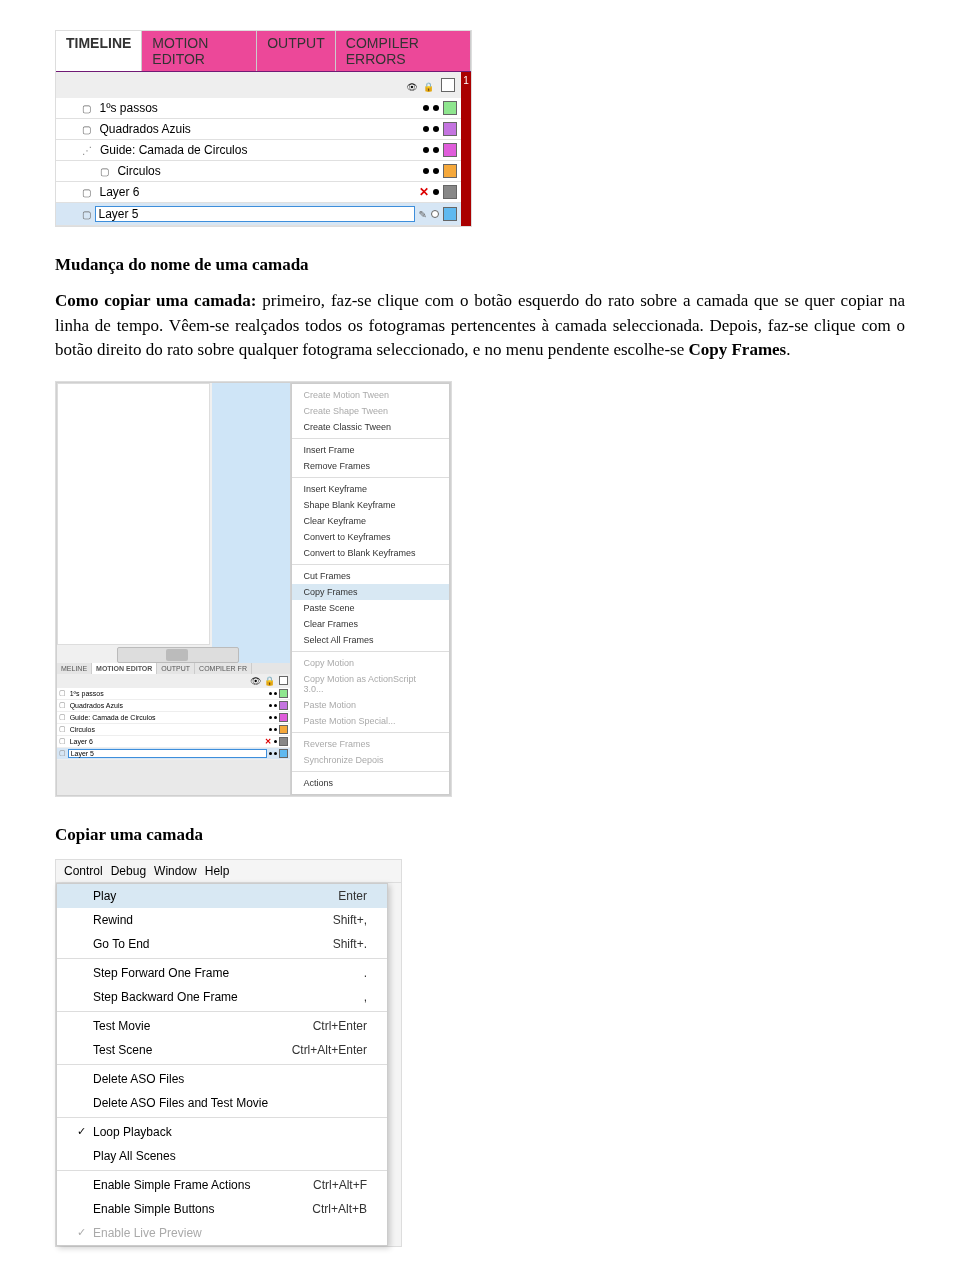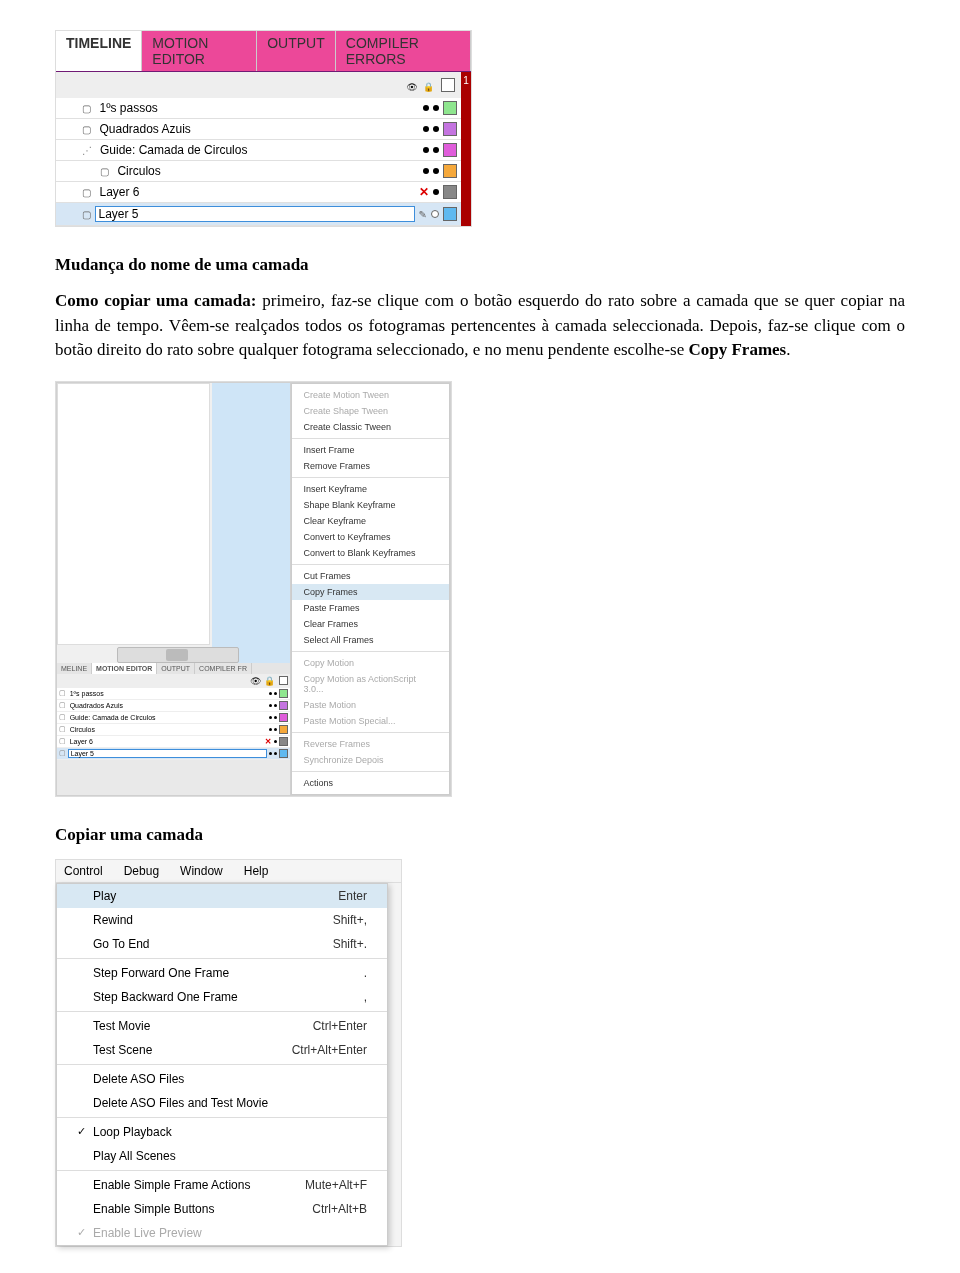--- a/index.html
+++ b/index.html
@@ -25,21 +25,21 @@
 .guide-icon{color:#888;font-size:10px}
 h3{font-family:Georgia,serif;font-weight:bold;font-size:17px;margin:10px 0 14px 0}
 p.body{font-family:Georgia,serif;font-size:17px;line-height:1.45;text-align:justify;margin:0 0 18px 0}
 .menu{display:flex;background:#fff;border:1px solid #d0d0d0;font-family:Arial,sans-serif}
 .menu-left{width:235px;background:#e9e9e9;border-right:1px solid #d0d0d0;font-size:7px}
 .ctx-menu{background:#fff;border:1px solid #ccc;padding:3px 0;font-family:Arial,sans-serif;font-size:9px;min-width:145px}
 .ctx-item{padding:3px 12px;color:#333}
 .ctx-item.dis{color:#aaa}
 .ctx-item.hl{background:#d8e8f3}
 .ctx-sep{height:1px;background:#ddd;margin:3px 0}
-.menubar{display:flex;background:#f5f5f5;padding:4px 8px;border-bottom:1px solid #ddd;font-family:Arial,sans-serif;font-size:12px;gap:21px}
+.menubar{display:flex;background:#f5f5f5;padding:4px 8px;border-bottom:1px solid #ddd;font-family:Arial,sans-serif;font-size:12px;gap:8px}
 .dropdown{background:#fff;border:1px solid #ccc;box-shadow:2px 2px 6px rgba(0,0,0,0.2);font-family:Arial,sans-serif;font-size:12px;width:330px}
 .dd-item{display:flex;padding:5px 20px;align-items:center}
 .dd-item.hl{background:#d8e8f3}
 .dd-item .lbl{flex:1}
 .dd-item .sc{color:#333}
 .dd-item.dis{color:#aaa}
 .dd-sep{height:1px;background:#ddd;margin:2px 0}
 .dd-chk{width:16px;font-size:11px}
 .mini-tabs{display:flex;background:#e5e5e5;font-size:7px}
 .mini-tab{padding:2px 4px;border-right:1px solid #ccc;color:#555}
@@ -216,21 +216,21 @@
           <div class="ctx-item">Remove Frames</div>
           <div class="ctx-sep"></div>
           <div class="ctx-item">Insert Keyframe</div>
           <div class="ctx-item">Shape Blank Keyframe</div>
           <div class="ctx-item">Clear Keyframe</div>
           <div class="ctx-item">Convert to Keyframes</div>
           <div class="ctx-item">Convert to Blank Keyframes</div>
           <div class="ctx-sep"></div>
           <div class="ctx-item">Cut Frames</div>
           <div class="ctx-item hl">Copy Frames</div>
-          <div class="ctx-item">Paste Frames</div>
+          <div class="ctx-item">Paste Scene</div>
           <div class="ctx-item">Clear Frames</div>
           <div class="ctx-item">Select All Frames</div>
           <div class="ctx-sep"></div>
           <div class="ctx-item dis">Copy Motion</div>
           <div class="ctx-item dis">Copy Motion as ActionScript 3.0...</div>
           <div class="ctx-item dis">Paste Motion</div>
           <div class="ctx-item dis">Paste Motion Special...</div>
           <div class="ctx-sep"></div>
           <div class="ctx-item dis">Reverse Frames</div>
           <div class="ctx-item dis">Synchronize Depois</div>
@@ -307,21 +307,21 @@
         </div>
         <div class="dd-item">
           <span class="dd-chk"></span>
           <span class="lbl">Play All Scenes</span>
           <span class="sc"></span>
         </div>
         <div class="dd-sep"></div>
         <div class="dd-item">
           <span class="dd-chk"></span>
           <span class="lbl">Enable Simple Frame Actions</span>
-          <span class="sc">Mute+Alt+F</span>
+          <span class="sc">Ctrl+Alt+F</span>
         </div>
         <div class="dd-item">
           <span class="dd-chk"></span>
           <span class="lbl">Enable Simple Buttons</span>
           <span class="sc">Ctrl+Alt+B</span>
         </div>
         <div class="dd-item dis">
           <span class="dd-chk">✓</span>
           <span class="lbl">Enable Live Preview</span>
           <span class="sc"></span>

